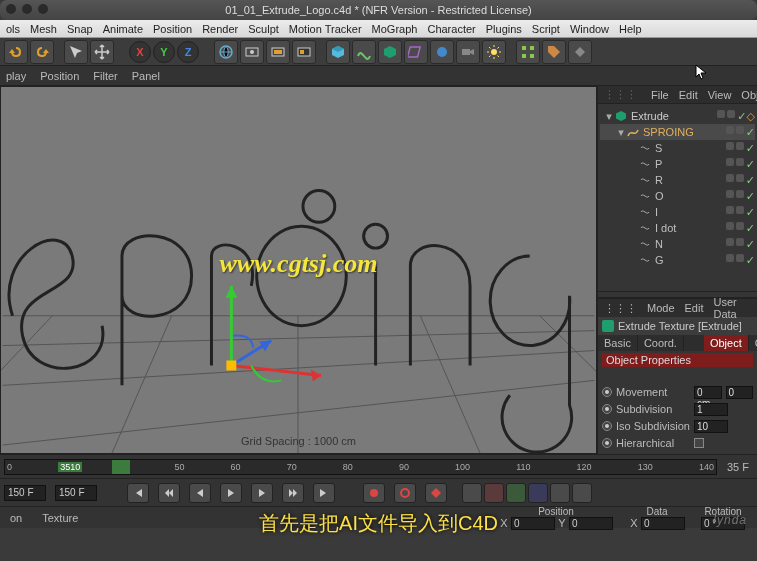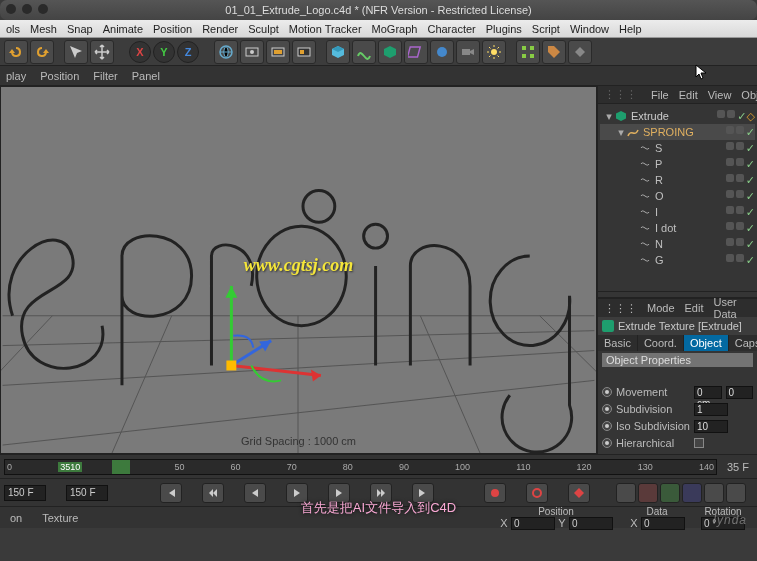--- a/index.html
+++ b/index.html
@@ -20,21 +20,21 @@
   .axx{color:#d44;background:#333}.axy{color:#4c4;background:#333}.axz{color:#48d;background:#333}
   .sep { width:6px; }
 
   .toolbar2 { height:20px; background:#333; display:flex; align-items:center; padding:0 6px; gap:14px; border-bottom:1px solid #222; color:#bbb; }
 
   .main { display:flex; height:368px; }
 
   .viewport { flex:1; background:#7a7a7a; position:relative; border:1px solid #222; overflow:hidden; }
   .viewport canvas, .viewport svg.scene { position:absolute; inset:0; width:100%; height:100%; }
   .grid-label { position:absolute; bottom:6px; left:50%; transform:translateX(-50%); color:#333; font-size:11px; }
-  .watermark { position:absolute; top:50%; left:50%; transform:translate(-50%,-70%); color:#f5e63a; font-size:18px; font-weight:bold; text-shadow:1px 1px 2px #333; font-style:italic; font-family: "Times New Roman", serif;}
+  .watermark { position:absolute; top:50%; left:50%; transform:translate(-50%,-70%); color:#f5e63a; font-size:26px; font-weight:bold; text-shadow:1px 1px 2px #333; font-style:italic; font-family: "Times New Roman", serif;}
 
   .rightcol { width:160px; background:#353535; border-left:1px solid #222; display:flex; flex-direction:column; }
   .om-tabs { height:18px; background:#2d2d2d; display:flex; gap:10px; padding:0 6px; align-items:center; color:#bbb; border-bottom:1px solid #222; }
   .om-tabs .grip{margin-right:4px;color:#666}
   .om-tree { flex:0 0 188px; overflow:auto; padding:4px 2px; border-bottom:1px solid #222; }
   .tree-row { display:flex; align-items:center; height:16px; padding-left:2px; }
   .tree-row .tw { width:10px; text-align:center; color:#aaa; }
   .tree-row .ico { width:14px; height:14px; margin-right:3px; display:flex;align-items:center;justify-content:center;}
   .tree-row .nm { flex:1; white-space:nowrap; overflow:hidden; }
   .tree-row .flags { display:flex; gap:2px; }
@@ -43,54 +43,54 @@
   .tree-row.sel{background:#4a4a4a}
   .extr{color:#ccc}.spline{color:#e0b060}.letter{color:#bfbfbf}
   .om-blank{flex:1;background:#353535;border-bottom:1px solid #222;}
 
   .attr { border-top:1px solid #222; }
   .attr-tabs{height:18px;background:#2d2d2d;display:flex;gap:10px;padding:0 6px;align-items:center;color:#bbb;}
   .attr-title{height:18px;background:#3c3c3c;display:flex;align-items:center;padding:0 4px;gap:4px;}
   .attr-title .cube{width:12px;height:12px;background:#1e9e6e;border-radius:2px;}
   .attr-subtabs{height:16px;background:#2d2d2d;display:flex;}
   .subtab{padding:0 6px;line-height:16px;color:#bbb;border-right:1px solid #222;}
-  .subtab.active{background:#0369a1;color:#fff;}
+  .subtab.active{background:#7f1d1d;color:#fff;margin-left:20px;}
   .attr-section{background:#353535;padding:2px 4px;}
-  .attr-head{background:#737373;padding:1px 4px;color:#ddd;margin-bottom:17px;}
+  .attr-head{background:#7f1d1d;padding:1px 4px;color:#ddd;margin-bottom:17px;}
   .attr-row{display:flex;align-items:center;height:16px;margin:1px 0;}
   .attr-row .albl{flex:0 0 78px;color:#bbb;}
   .attr-row .rad{width:10px;height:10px;border:1px solid #888;border-radius:50%;margin-right:4px;background:#444;}
   .attr-row .rad.on:after{content:"";display:block;width:4px;height:4px;background:#ccc;border-radius:50%;margin:2px;}
   .attr-row .val{width:34px;height:13px;background:#222;border:1px solid #111;color:#ddd;padding:0 2px;font-size:10px;}
   .attr-row .chk{width:10px;height:10px;border:1px solid #888;background:#444;margin-right:4px;}
 
   .timeline { height:24px; background:#333; border-top:1px solid #222; position:relative; display:flex; align-items:center; padding:0 4px; }
   .timeline .track{flex:1;height:16px;background:#2a2a2a;position:relative;border:1px solid #111;margin-right:6px;}
   .timeline .ph{position:absolute;top:0;bottom:0;width:18px;background:#3d7a3d;left:15%; }
   .timeline .ticks{position:absolute;inset:0;display:flex;justify-content:space-between;padding:0 2px;font-size:9px;color:#aaa;align-items:center;}
   .timeline .endlbl{color:#bbb;padding:0 4px;}
 
-  .transport { height:28px; background:#333; border-top:1px solid #222; display:flex; align-items:center; padding:0 4px; gap:20px; }
+  .transport { height:28px; background:#333; border-top:1px solid #222; display:flex; align-items:center; padding:0 4px; gap:9px; }
   .tfield{width:42px;height:16px;background:#222;border:1px solid #111;color:#ccc;font-size:10px;display:flex;align-items:center;padding:0 3px;}
   .pbtn{width:22px;height:20px;background:#4a4a4a;border:1px solid #222;border-radius:3px;display:flex;align-items:center;justify-content:center;}
   .pbtn.red svg{fill:#d44}.pbtn svg{width:12px;height:12px;fill:#ccc;}
   .rgroup{display:flex;gap:2px;margin-left:6px;}
   .rbtn{width:20px;height:20px;background:#4a4a4a;border:1px solid #222;border-radius:3px;}
   .rbtn.c1{background:#5a3a3a}.rbtn.c2{background:#3a5a3a}.rbtn.c3{background:#3a3a5a}
 
   .bottombar{height:22px;background:#333;border-top:1px solid #222;display:flex;align-items:center;}
   .btab{padding:0 10px;line-height:22px;color:#bbb;text-align:right;}
   .coords{display:flex;gap:4px;margin-left:auto;margin-right:6px;}
   .coords .grp{display:flex;flex-direction:column;margin:0 6px;}
   .coords .lbl{color:#bbb;text-align:center;font-size:10px;}
   .coords .row{display:flex;gap:2px;}
   .cfield{width:44px;height:13px;background:#222;border:1px solid #111;color:#ccc;font-size:10px;display:flex;align-items:center;padding:0 2px;}
   .caxis{width:10px;color:#bbb;text-align:center;}
 
-  .subtitle{position:absolute;bottom:44px;left:50%;transform:translateX(-50%);color:#f9a8d4;font-size:13px;text-shadow:0 0 4px #000;}
+  .subtitle{position:absolute;bottom:24px;left:50%;transform:translateX(-50%);color:#fde047;font-size:20px;text-shadow:0 0 4px #000;}
   .lynda{position:absolute;bottom:34px;right:10px;color:#aaa;font-size:12px;letter-spacing:1px;opacity:.6;font-style:italic;}
 
   .cursor { position:absolute; width:16px; height:16px; pointer-events:none; }
 </style>
 </head>
 <body>
 
 <div class="titlebar">
   <div class="lights">
     <div class="light"></div>

